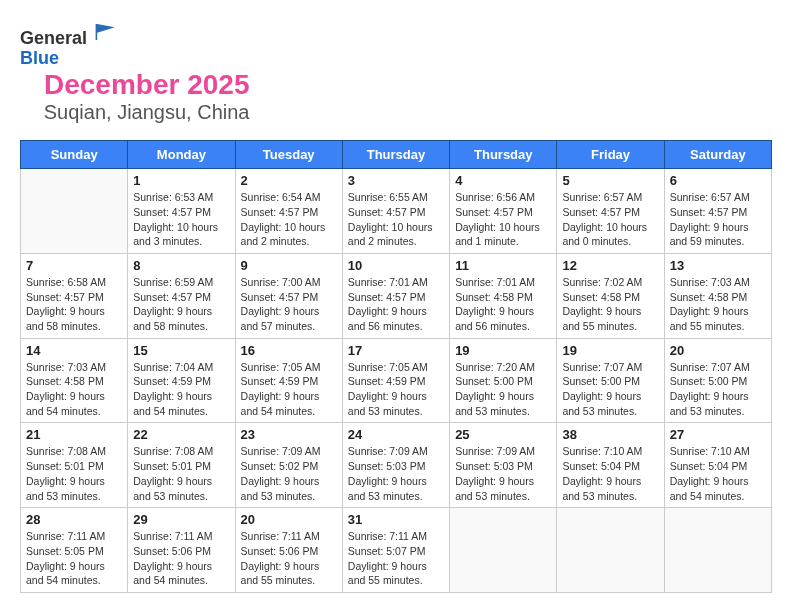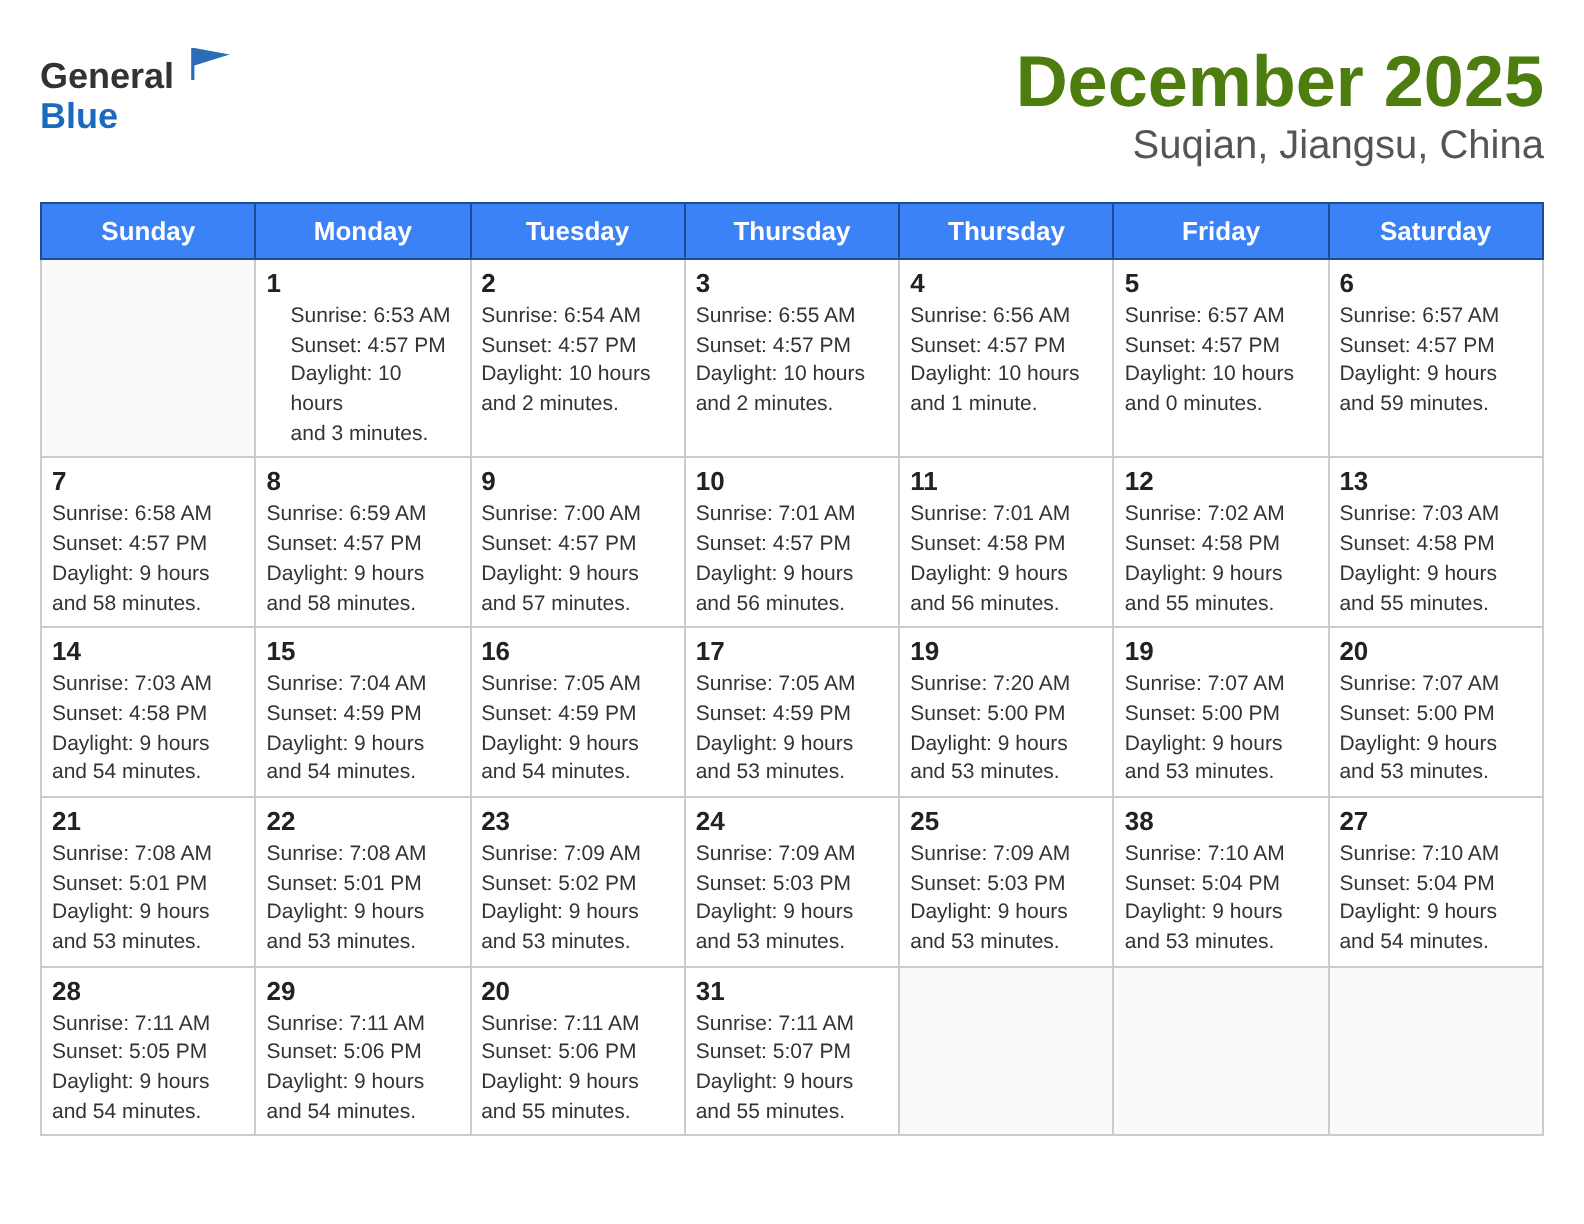--- a/index.html
+++ b/index.html
@@ -8,20 +8,21 @@
       background: #fff;
       width: 792px;
       min-height: 612px;
       padding: 20px;
     }
     .header {
       display: flex;
       justify-content: space-between;
       align-items: flex-start;
       margin-bottom: 16px;
+      flex-direction: column;
     }
     .logo {
       display: flex;
       align-items: center;
     }
     .logo-text {
       font-size: 18px;
       font-weight: bold;
       line-height: 1.2;
     }
@@ -29,23 +30,24 @@
     .logo-blue { color: #1a6bbf; }
     .logo-icon {
       width: 24px;
       height: 24px;
       margin-left: 2px;
     }
     .title-block {
       text-align: right;
     }
     .month-title {
-      font-size: 36px;
+      font-size: 28px;
       font-weight: bold;
-      color: #4d7c0f;
+      color: #ec4899;
+      margin-left: 24px;
     }
     .subtitle {
       font-size: 20px;
       color: #555;
     }
     .calendar {
       width: 100%;
       border-collapse: collapse;
       border: 1px solid #ccc;
     }
@@ -118,21 +120,21 @@
         <th>Thursday</th>
         <th>Friday</th>
         <th>Saturday</th>
       </tr>
   </thead>
   <tbody id="calendar-body">
   <tr>
         <td class="empty"></td>
         <td>
           <div class="day-number">1</div>
-          <div class="day-info" style="white-space: pre-line; margin-left: 12px;">Sunrise: 6:53 AM
+          <div class="day-info" style="white-space: pre-line;">Sunrise: 6:53 AM
 Sunset: 4:57 PM
 Daylight: 10 hours
 and 3 minutes.</div>
         </td>
         <td>
           <div class="day-number">2</div>
           <div class="day-info" style="white-space: pre-line;">Sunrise: 6:54 AM
 Sunset: 4:57 PM
 Daylight: 10 hours
 and 2 minutes.</div>

